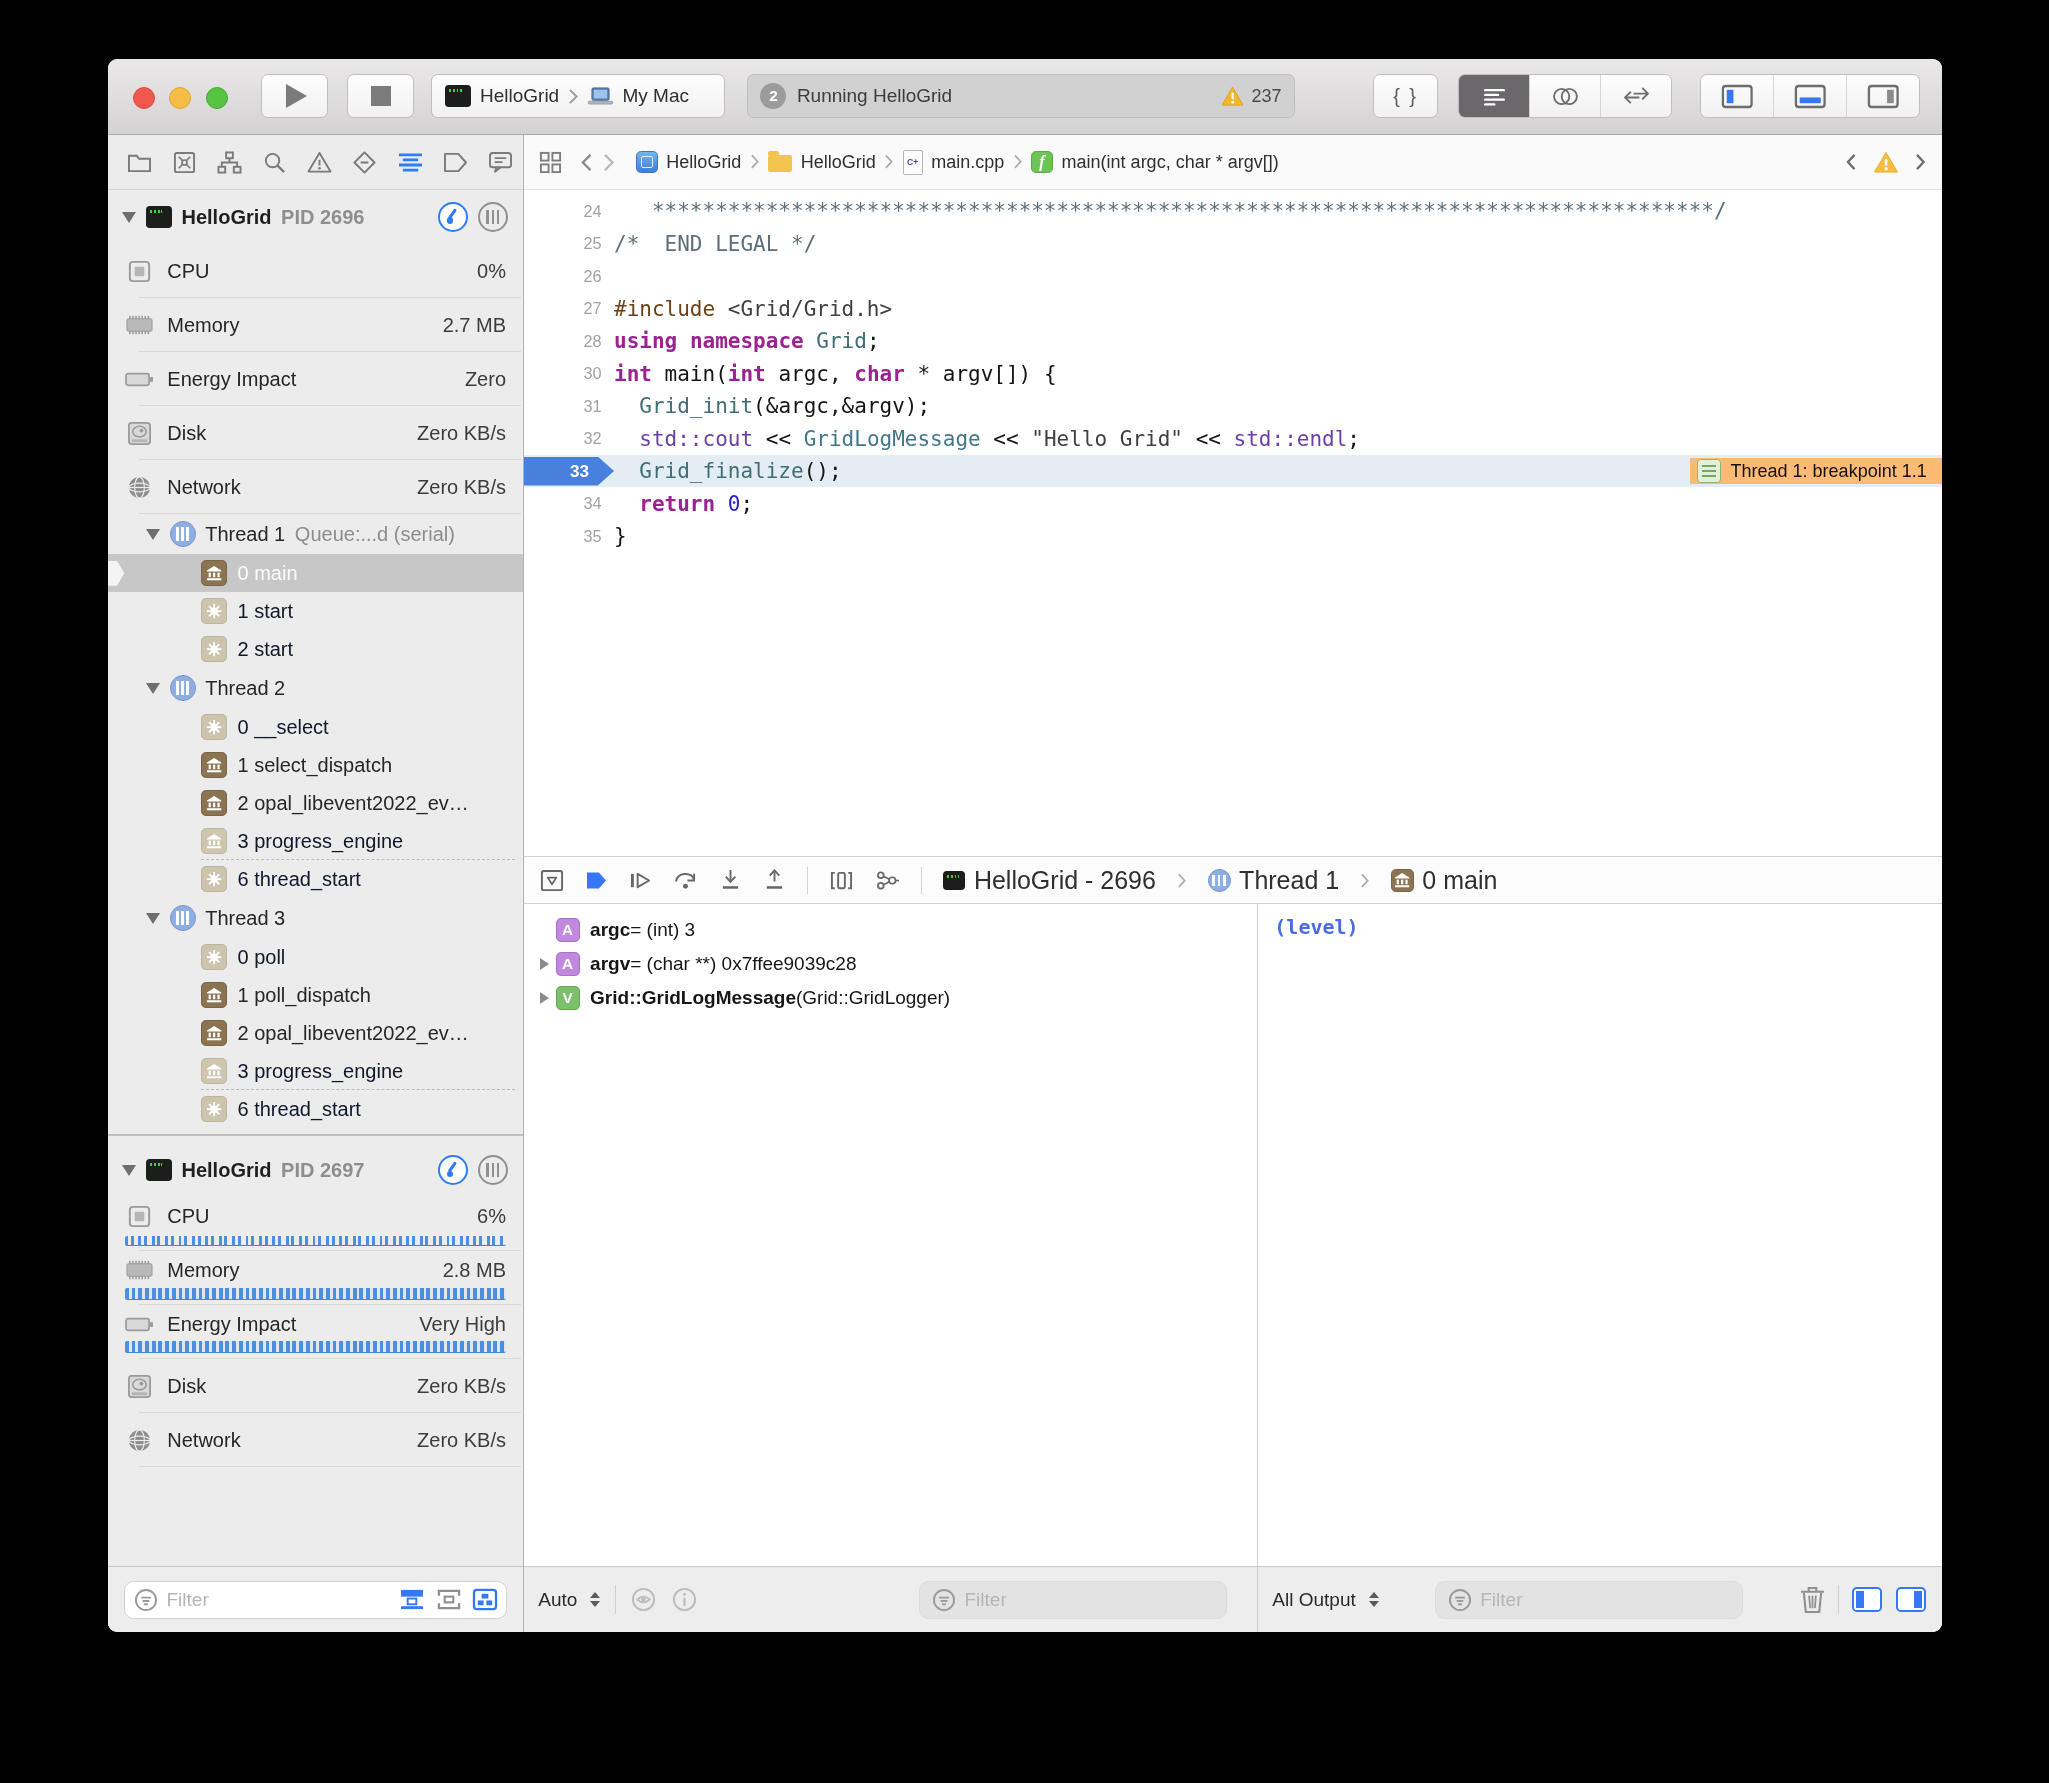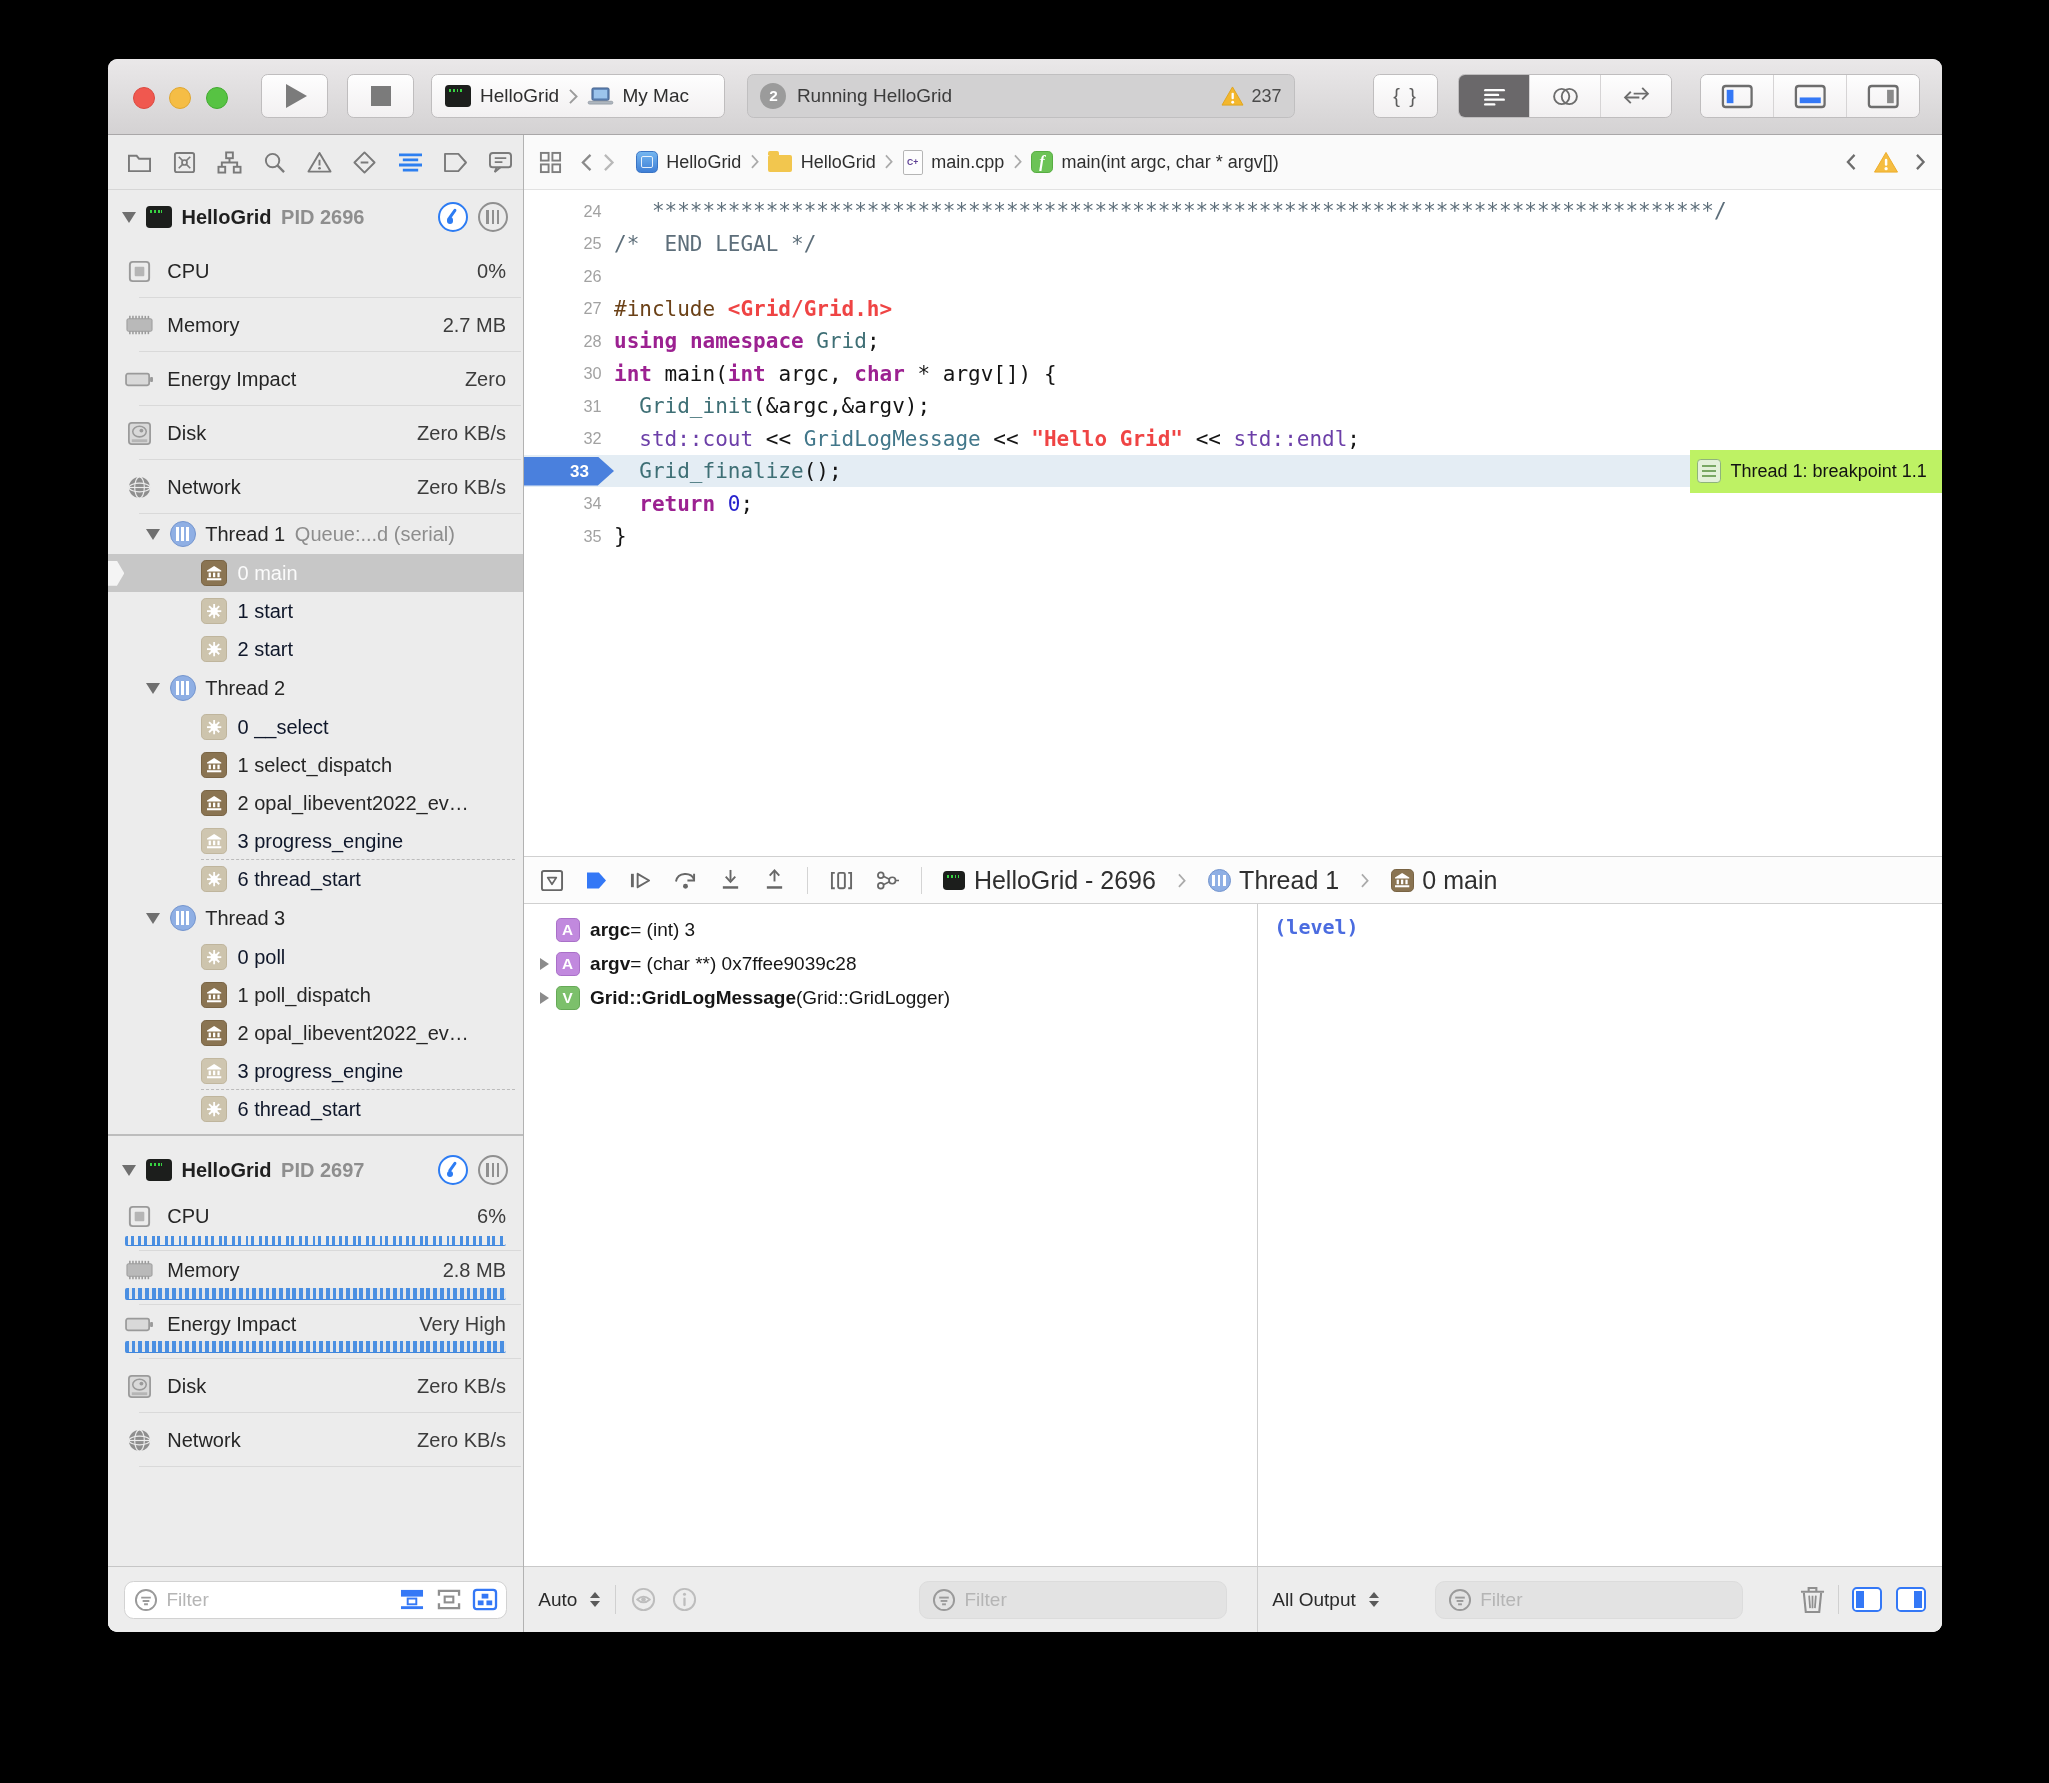--- a/index.html
+++ b/index.html
@@ -120,24 +120,24 @@
           font-family:"Liberation Serif",serif;font-style:italic;font-weight:bold;font-size:16.3px;box-sizing:border-box;}
   .codearea{flex:1;overflow:hidden;padding-top:4.8px;font-family:"DejaVu Sans Mono",monospace;font-size:21px;}
   .codeline{display:flex;align-items:center;height:32.5px;white-space:pre;}
   .codeline .ln{width:90px;flex:none;text-align:right;padding-right:12.4px;font-size:16.3px;color:#a2a2a2;
                 font-family:"Liberation Sans",sans-serif;box-sizing:border-box;}
   .codeline.bp{background:#e4edf4;}
   .bpmark{width:90px;height:29px;flex:none;background:#4a80dd;
           clip-path:polygon(0 0,82% 0,100% 50%,82% 100%,0 100%);color:#fff;text-align:right;
           padding-right:25px;line-height:29px;font-size:17px;font-weight:bold;
           font-family:"Liberation Sans",sans-serif;box-sizing:border-box;}
-  .c-com{color:#5d6e7a;}.c-pre{color:#6b4117;}.c-str{color:#ef4444;font-weight:bold;}
+  .c-com{color:#5d6e7a;}.c-pre{color:#6b4117;}.c-str{color:#404040;}
   .c-kw{color:#9c2191;font-weight:bold;}.c-type{color:#3e6f75;}.c-type2{color:#42778a;}
   .c-sys{color:#6c3fa8;}.c-num{color:#2722ce;}.c-plain{color:#141414;}
-  .bpanno{margin-left:auto;background:#bef264;height:43px;display:flex;align-items:center;gap:9.6px;
+  .bpanno{margin-left:auto;background:#fdba74;height:26px;display:flex;align-items:center;gap:9.6px;
           padding:0 15.3px 0 6.7px;font-family:"Liberation Sans",sans-serif;font-size:18px;color:#121212;}
   .annoicon{width:24px;height:24px;border-radius:3.8px;background:#e3f0d9;border:1px solid #8fb47a;
             box-sizing:border-box;display:flex;flex-direction:column;justify-content:center;gap:2.9px;padding:0 3.8px;}
   .annoicon i{height:1.9px;background:#79a763;display:block;}
   
   .debugbar{height:46px;flex:none;border-top:1px solid #d0d0d0;border-bottom:1px solid #d0d0d0;
             background:#fcfcfc;display:flex;align-items:center;padding:0 16.3px;gap:21px;color:#666;}
   .dbsep{width:1px;height:27px;background:#d4d4d4;}
   .dbicon{display:flex;align-items:center;color:#676767;}
   .dbicon.blue{color:#3478f6;}

